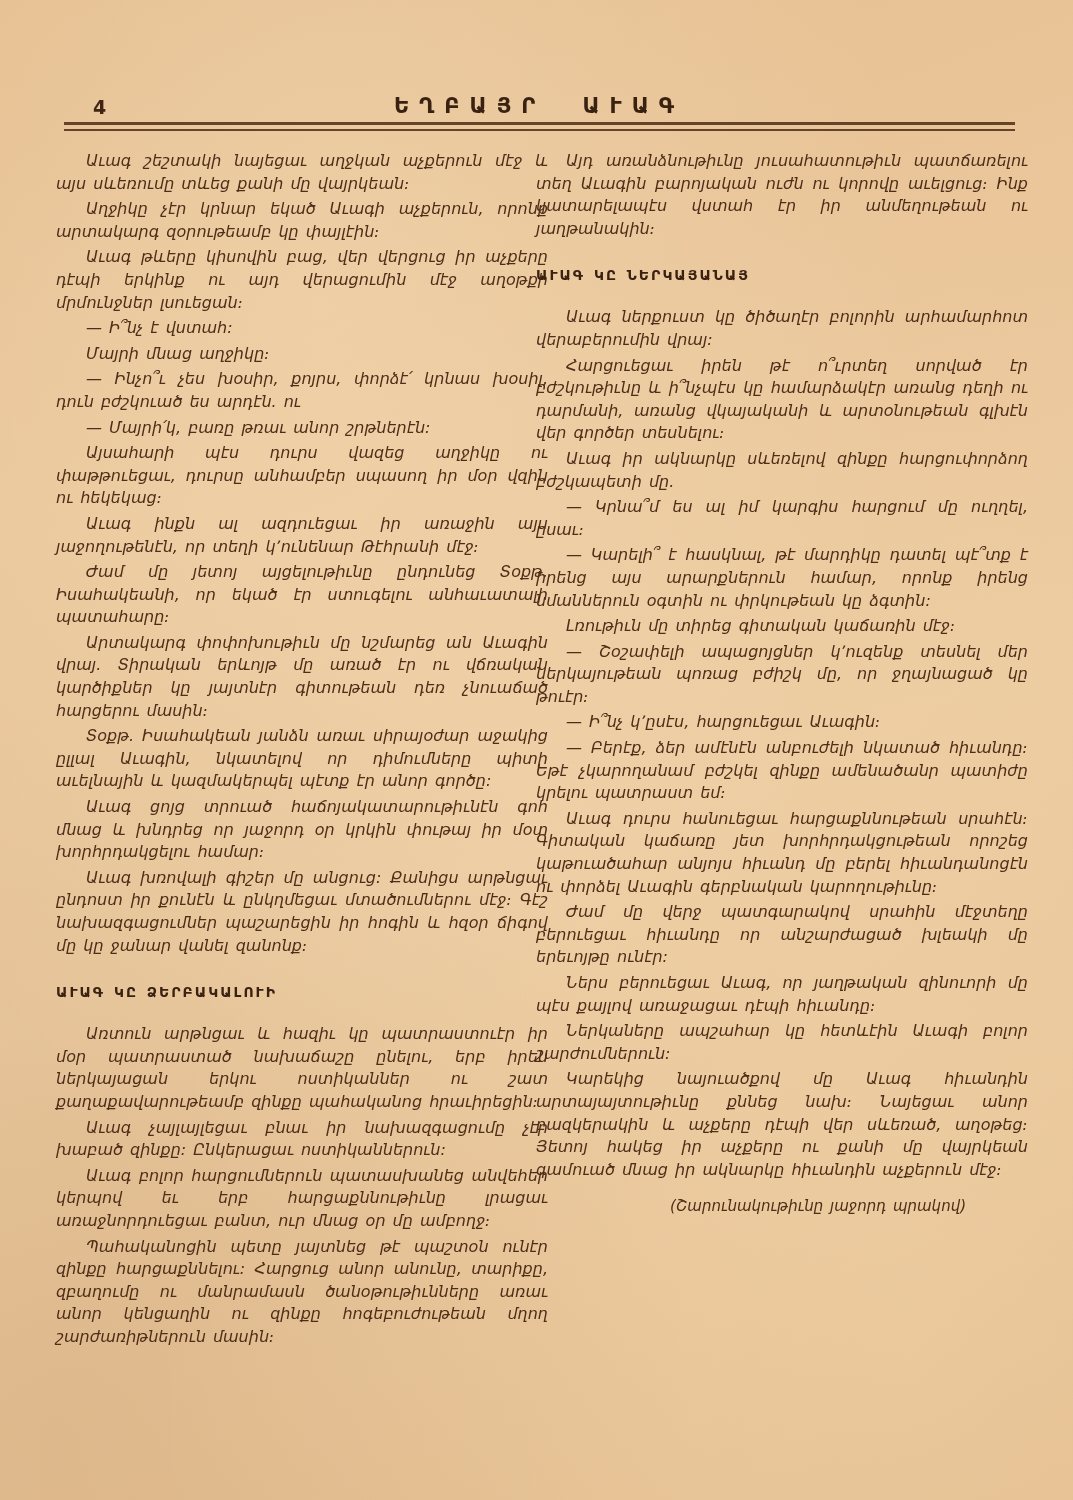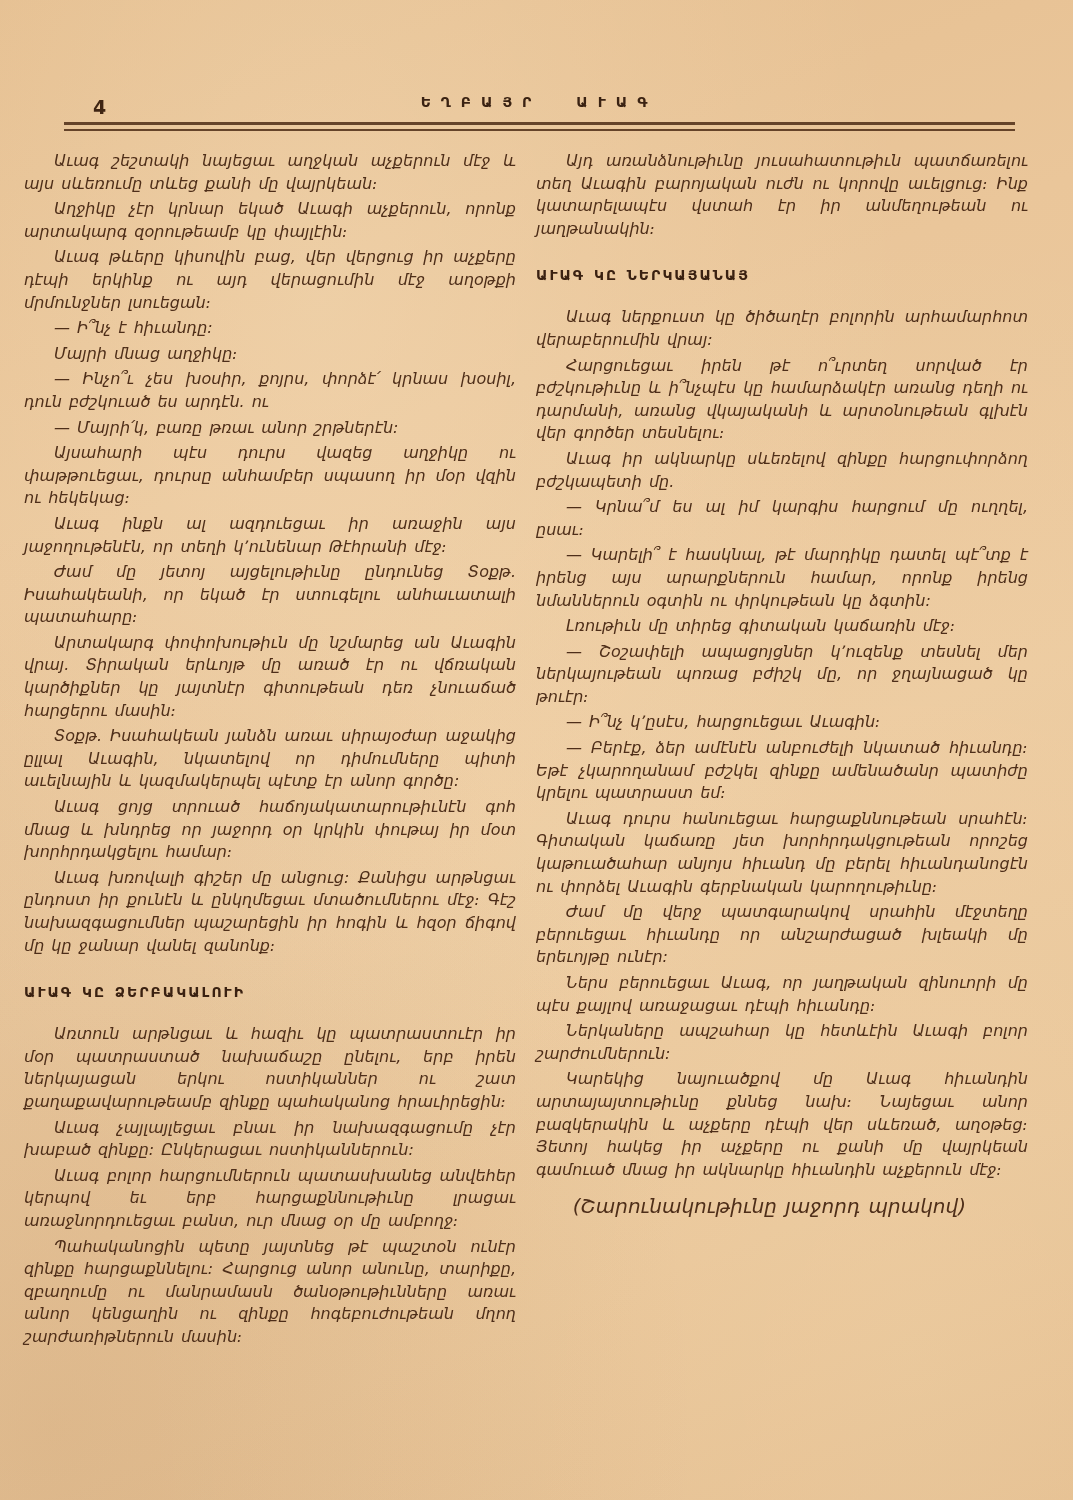--- a/index.html
+++ b/index.html
@@ -12,68 +12,68 @@
       radial-gradient(ellipse at 85% 90%, rgba(255,236,200,0.18), rgba(0,0,0,0) 60%),
       radial-gradient(ellipse at 5% 95%, rgba(120,70,30,0.10), rgba(0,0,0,0) 45%),
       linear-gradient(160deg,#e4bd8e 0%, #eac69a 30%, #ecca9f 55%, #e8c497 80%, #e3bc8d 100%);
     color:#4b2d1a;
     font-family:"DejaVu Sans",sans-serif;
     overflow:hidden;
   }
   .page-header{position:absolute;top:94px;left:65px;right:60px;height:26px;}
   .page-number{position:absolute;left:28px;top:2px;font-weight:bold;font-size:19px;color:#3f2513;}
   .masthead{
-    text-align:center;font-weight:bold;font-size:14px;letter-spacing:10px;word-spacing:20px;
+    text-align:center;font-weight:bold;font-size:21px;letter-spacing:10px;word-spacing:20px;
     color:#3a2212;
   }
   .header-rule{
     position:absolute;top:122px;left:64px;right:58px;height:4px;
     border-top:3px solid #4e2d16;border-bottom:2px solid #4e2d16;
     opacity:.85;
   }
   .col{
     position:absolute;top:150px;width:492px;
     font-size:16px;line-height:22.6px;
     font-style:italic;
     text-align:justify;
     color:#4e2e19;
     word-spacing:2px;
   }
-  .col-left{left:24px;}
+  .col-left{left:56px;}
   .col-right{left:536px;}
   p.body{margin:0 0 3px 0;text-indent:30px;}
   p.body.dialog{text-indent:30px;}
   h3.section{
     font-style:normal;font-weight:bold;
     font-size:14px;letter-spacing:2px;
     color:#3a2111;margin:20px 0 16px 0;line-height:30px;
     text-align:left;
   }
   h3.section .hl{display:block;}
   h3.section .hl1{text-align:right;padding-right:42px;}
   p.signature{
     margin:14px 0 0 0;text-align:right;padding-right:62px;
-    font-size:20px;
+    font-size:15px;
   }
 </style>
 </head>
 <body>
 
 <div class="page">
   <div class="page-header">
     <div class="page-number">4</div>
     <div class="masthead">ԵՂԲԱՅՐ ԱՒԱԳ</div>
   </div>
   <div class="header-rule"></div>
 
   <div class="col col-left">
       <p class="body">Աւագ շեշտակի նայեցաւ աղջկան աչքերուն մէջ և այս սևեռումը տևեց քանի մը վայրկեան։</p>
       <p class="body">Աղջիկը չէր կրնար եկած Աւագի աչքերուն, որոնք արտակարգ զօրութեամբ կը փայլէին։</p>
       <p class="body">Աւագ թևերը կիսովին բաց, վեր վերցուց իր աչքերը դէպի երկինք ու այդ վերացումին մէջ աղօթքի մրմունջներ լսուեցան։</p>
-      <p class="body dialog">— Ի՞նչ է հիւանդը:</p>
+      <p class="body dialog">— Ի՞նչ է վստահ:</p>
       <p class="body">Մայրի մնաց աղջիկը։</p>
       <p class="body dialog">— Ինչո՞ւ չես խօսիր, քոյրս, փորձէ՛ կրնաս խօսիլ, դուն բժշկուած ես արդէն. ու</p>
       <p class="body dialog">— Մայրի՛կ, բառը թռաւ անոր շրթներէն:</p>
       <p class="body">Այսահարի պէս դուրս վազեց աղջիկը ու փաթթուեցաւ, դուրսը անհամբեր սպասող իր մօր վզին ու հեկեկաց։</p>
       <p class="body">Աւագ ինքն ալ ազդուեցաւ իր առաջին այս յաջողութենէն, որ տեղի կ՚ունենար Թէհրանի մէջ։</p>
       <p class="body">Ժամ մը յետոյ այցելութիւնը ընդունեց Տօքթ. Իսահակեանի, որ եկած էր ստուգելու անհաւատալի պատահարը։</p>
       <p class="body">Արտակարգ փոփոխութիւն մը նշմարեց ան Աւագին վրայ. Տիրական երևոյթ մը առած էր ու վճռական կարծիքներ կը յայտնէր գիտութեան դեռ չնուաճած հարցերու մասին։</p>
       <p class="body">Տօքթ. Իսահակեան յանձն առաւ սիրայօժար աջակից ըլլալ Աւագին, նկատելով որ դիմումները պիտի աւելնային և կազմակերպել պէտք էր անոր գործը:</p>
       <p class="body">Աւագ ցոյց տրուած հաճոյակատարութիւնէն գոհ մնաց և խնդրեց որ յաջորդ օր կրկին փութայ իր մօտ խորհրդակցելու համար։</p>
       <p class="body">Աւագ խռովալի գիշեր մը անցուց: Քանիցս արթնցաւ ընդոստ իր քունէն և ընկղմեցաւ մտածումներու մէջ։ Գէշ նախազգացումներ պաշարեցին իր հոգին և հզօր ճիգով մը կը ջանար վանել զանոնք։</p>

